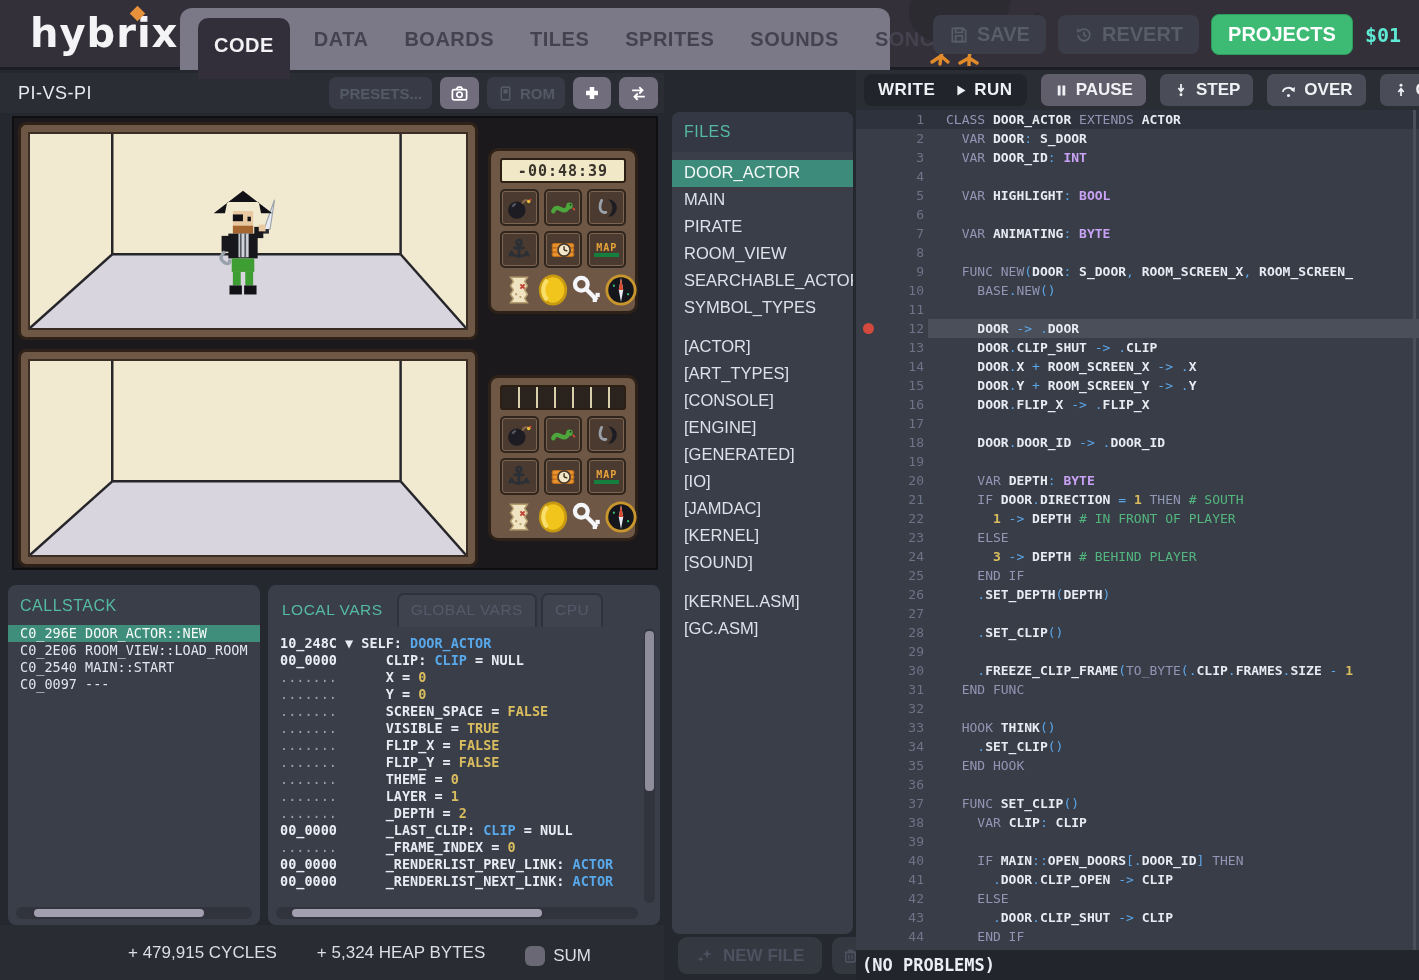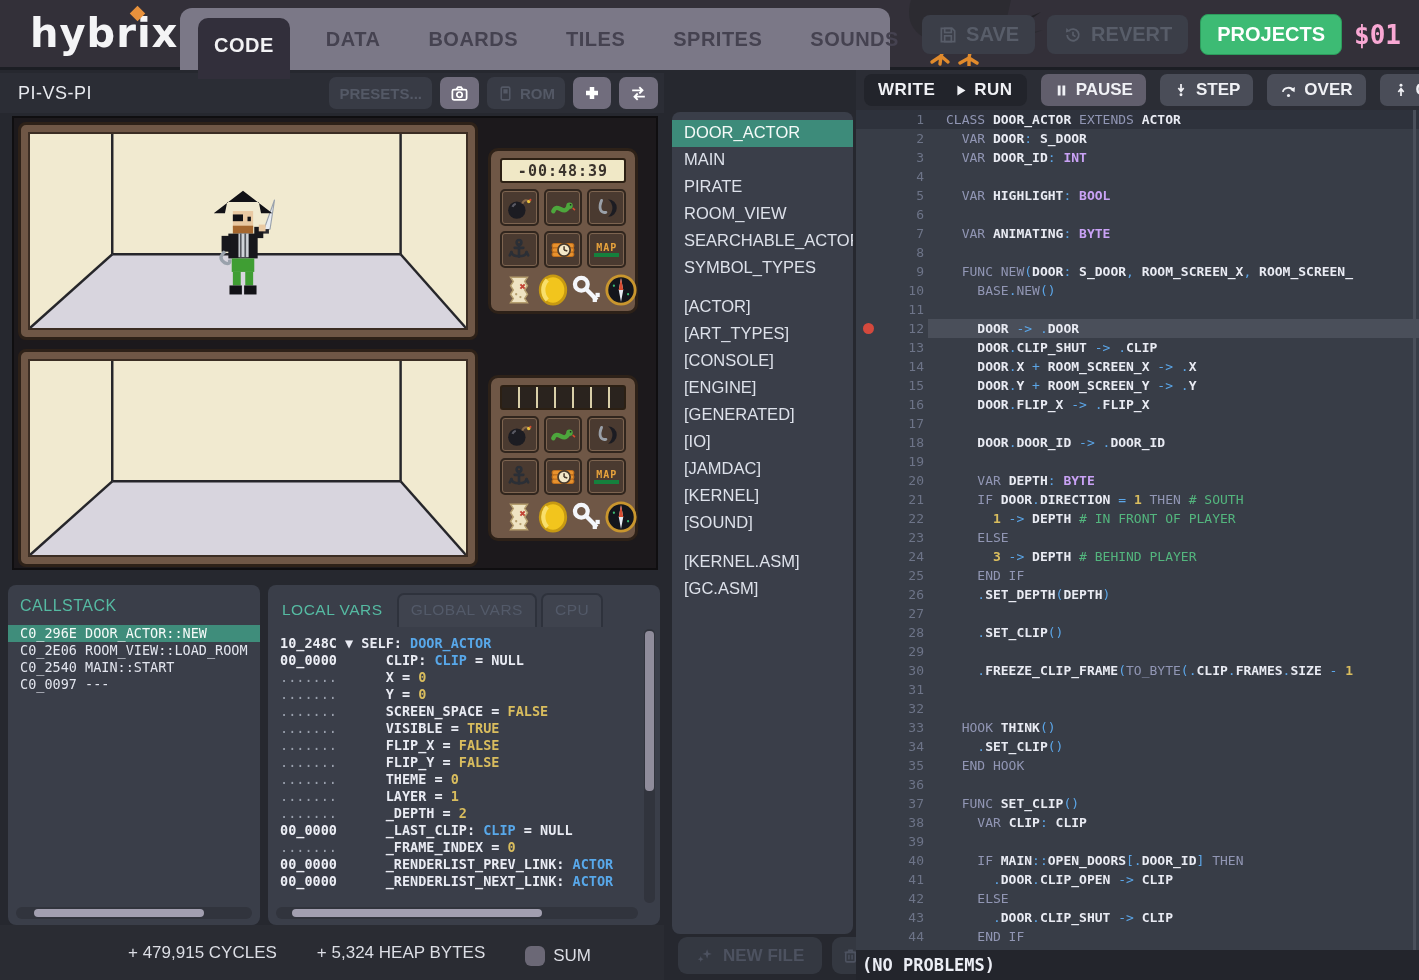--- a/index.html
+++ b/index.html
@@ -4,29 +4,29 @@
 <style>
   * { margin:0; padding:0; box-sizing:border-box; }
   html,body { width:1419px; height:980px; overflow:hidden; }
   body { font-family:"Liberation Sans", sans-serif; background:#26282f; color:#e6e8ef; }
   .app { position:relative; width:1419px; height:980px; background:#26282f; }
 
   
   .topbar { position:absolute; left:0; top:0; width:1419px; height:70px; background:#333039; z-index:5; border-bottom:3px solid #1c1e24; }
   .logo { position:absolute; left:30px; top:10px; font-size:40px; font-weight:bold; color:#f4f4f6; letter-spacing:1px; font-family:"DejaVu Sans", sans-serif; }
   .logo .dia { position:absolute; left:102px; top:-2px; width:11px; height:11px; background:#e8913c; transform:rotate(45deg); }
-  .tabbar { position:absolute; left:180px; top:8px; width:710px; height:62px; background:#7b7887; border-radius:12px 12px 0 0; display:flex; align-items:center; padding:0 18px; gap:24px; }
+  .tabbar { position:absolute; left:180px; top:8px; width:710px; height:62px; background:#7b7887; border-radius:12px 12px 0 0; display:flex; align-items:center; padding:0 18px; gap:12px; }
   .tab { font-size:20px; font-weight:bold; letter-spacing:.5px; color:#454250; padding:10px 12px; cursor:pointer; white-space:nowrap; }
   .tab.active { background:#322f3b; color:#f2f2f4; border-radius:10px 10px 0 0; padding:16px 16px 22px 16px; margin-bottom:-18px; }
   .crow { position:absolute; left:893px; top:0; }
   .top-actions { position:absolute; right:18px; top:14px; display:flex; align-items:center; gap:12px; }
   .tbtn { display:flex; align-items:center; gap:8px; font-size:20px; font-weight:bold; border-radius:8px; padding:8px 16px; }
   .tbtn.disabled { background:#3b3e48; color:#585d69; }
   .tbtn.green { background:#3dbb74; color:#fff; border:1px solid #2c9c5c; }
-  .money { font-family:"DejaVu Sans Mono", monospace; font-size:26px; color:#f9a8d4; font-weight:bold; }
+  .money { font-family:"DejaVu Sans Mono", monospace; font-size:20px; color:#5eead4; font-weight:bold; }
 
   
   .left-head { position:absolute; left:0; top:73px; width:664px; height:40px; background:#2b2d35; display:flex; align-items:center; }
   .proj-title { font-size:18px; color:#e8eaef; margin-left:18px; letter-spacing:.5px; }
   .lh-btns { position:absolute; right:6px; top:4px; display:flex; gap:8px; align-items:center; }
   .hbtn { height:32px; border-radius:7px; display:flex; align-items:center; justify-content:center; gap:6px; font-size:15px; font-weight:bold; padding:0 10px; }
   .hbtn.dis { background:#383b45; color:#545966; }
   .hbtn.lit { background:#716d7d; color:#fff; }
 
   
@@ -491,20 +491,21 @@
   <div class="stats">
     <span>+ 479,915 CYCLES</span>
     <span>+ 5,324 HEAP BYTES</span>
     <span class="sumwrap">
         <span class="chk"></span>
         <span>SUM</span>
       </span>
   </div>
 
   <div class="panel files">
+    <div class="files-title">FILES</div>
     <div id="files-list">
         <div class="file-group">
           <div class="file-item selected">DOOR_ACTOR</div>
           <div class="file-item">MAIN</div>
           <div class="file-item">PIRATE</div>
           <div class="file-item">ROOM_VIEW</div>
           <div class="file-item">SEARCHABLE_ACTOR</div>
           <div class="file-item">SYMBOL_TYPES</div>
         </div>
         <div class="file-group">
@@ -602,21 +603,21 @@
         <div class="line"><span class="gutter">21</span><span class="code"><span class="tk-k">    IF </span><span class="tk-i">DOOR</span><span class="tk-o">.</span><span class="tk-i">DIRECTION</span><span class="tk-o"> = </span><span class="tk-n">1</span><span class="tk-k"> THEN </span><span class="tk-c"># SOUTH</span></span></div>
         <div class="line"><span class="gutter">22</span><span class="code"><span class="tk-n">      1</span><span class="tk-o"> -&gt; </span><span class="tk-i">DEPTH </span><span class="tk-c"># IN FRONT OF PLAYER</span></span></div>
         <div class="line"><span class="gutter">23</span><span class="code"><span class="tk-k">    ELSE</span></span></div>
         <div class="line"><span class="gutter">24</span><span class="code"><span class="tk-n">      3</span><span class="tk-o"> -&gt; </span><span class="tk-i">DEPTH </span><span class="tk-c"># BEHIND PLAYER</span></span></div>
         <div class="line"><span class="gutter">25</span><span class="code"><span class="tk-k">    END IF</span></span></div>
         <div class="line"><span class="gutter">26</span><span class="code"><span class="tk-o">    .</span><span class="tk-i">SET_DEPTH</span><span class="tk-o">(</span><span class="tk-i">DEPTH</span><span class="tk-o">)</span></span></div>
         <div class="line"><span class="gutter">27</span><span class="code"></span></div>
         <div class="line"><span class="gutter">28</span><span class="code"><span class="tk-o">    .</span><span class="tk-i">SET_CLIP</span><span class="tk-o">()</span></span></div>
         <div class="line"><span class="gutter">29</span><span class="code"></span></div>
         <div class="line"><span class="gutter">30</span><span class="code"><span class="tk-o">    .</span><span class="tk-i">FREEZE_CLIP_FRAME</span><span class="tk-o">(</span><span class="tk-k">TO_BYTE</span><span class="tk-o">(.</span><span class="tk-i">CLIP</span><span class="tk-o">.</span><span class="tk-i">FRAMES</span><span class="tk-o">.</span><span class="tk-i">SIZE</span><span class="tk-o"> - </span><span class="tk-n">1</span></span></div>
-        <div class="line"><span class="gutter">31</span></div>
+        <div class="line"><span class="gutter">31</span><span class="code"><span class="tk-k">  END FUNC</span></span></div>
         <div class="line"><span class="gutter">32</span><span class="code"></span></div>
         <div class="line"><span class="gutter">33</span><span class="code"><span class="tk-k">  HOOK </span><span class="tk-i">THINK</span><span class="tk-o">()</span></span></div>
         <div class="line"><span class="gutter">34</span><span class="code"><span class="tk-o">    .</span><span class="tk-i">SET_CLIP</span><span class="tk-o">()</span></span></div>
         <div class="line"><span class="gutter">35</span><span class="code"><span class="tk-k">  END HOOK</span></span></div>
         <div class="line"><span class="gutter">36</span><span class="code"></span></div>
         <div class="line"><span class="gutter">37</span><span class="code"><span class="tk-k">  FUNC </span><span class="tk-i">SET_CLIP</span><span class="tk-o">()</span></span></div>
         <div class="line"><span class="gutter">38</span><span class="code"><span class="tk-k">    VAR </span><span class="tk-i">CLIP</span><span class="tk-o">:</span><span class="tk-i"> CLIP</span></span></div>
         <div class="line"><span class="gutter">39</span><span class="code"></span></div>
         <div class="line"><span class="gutter">40</span><span class="code"><span class="tk-k">    IF </span><span class="tk-i">MAIN</span><span class="tk-o">::</span><span class="tk-i">OPEN_DOORS</span><span class="tk-o">[.</span><span class="tk-i">DOOR_ID</span><span class="tk-o">] </span><span class="tk-k">THEN</span></span></div>
         <div class="line"><span class="gutter">41</span><span class="code"><span class="tk-o">      .</span><span class="tk-i">DOOR</span><span class="tk-o">.</span><span class="tk-i">CLIP_OPEN</span><span class="tk-o"> -&gt; </span><span class="tk-i">CLIP</span></span></div>

